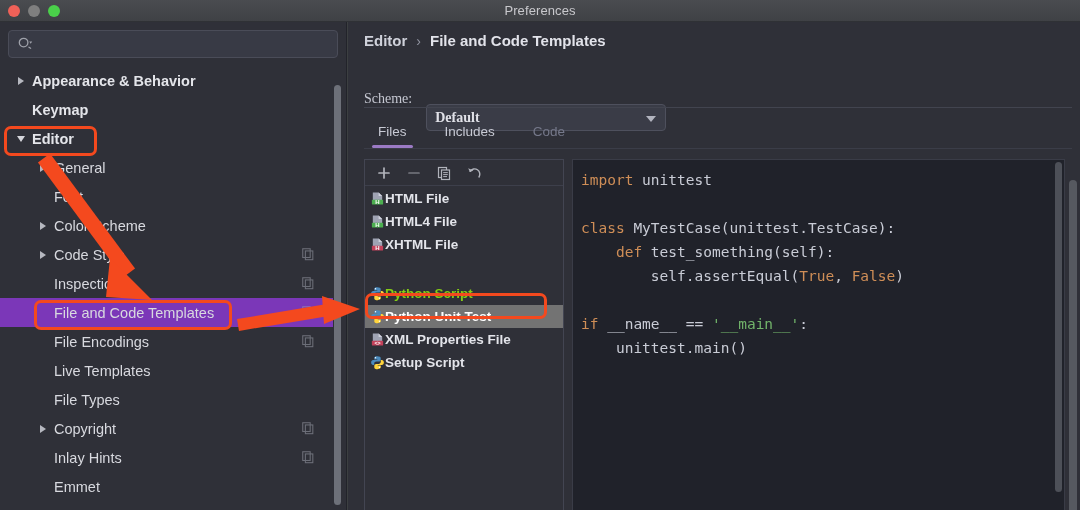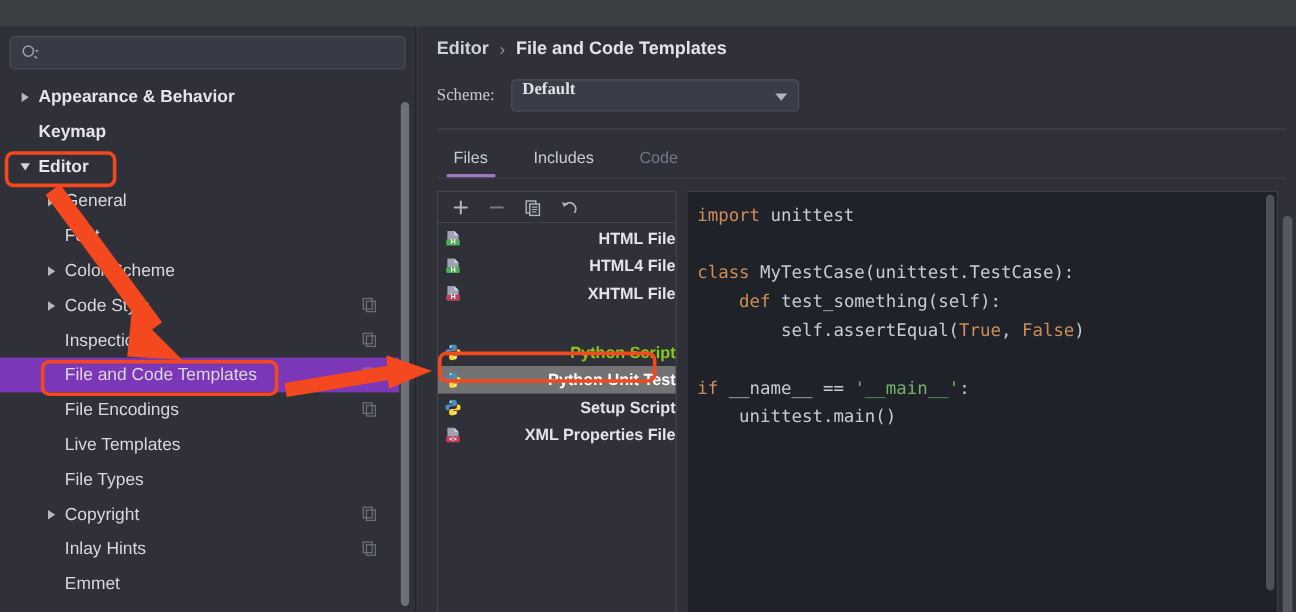--- a/index.html
+++ b/index.html
@@ -91,22 +91,23 @@
     display: flex; align-items: center; gap: 9px;
   }
   .bc-sep { color: #9093a0; font-weight: normal; font-size: 14px; }
   .bc-cur { color: #e2e3ea; }
 
   .scheme-row { position: absolute; left: 16px; top: 44px; display: flex; align-items: center; font-family: Liberation Serif, serif; }
   .scheme-label { font-size: 14px; color: #c6c8d2; margin-right: 14px; }
   .scheme-sel {
     width: 240px; height: 27px; background: #3a3c47;
     border: 1px solid #4e505d; border-radius: 4px;
-    display: flex; align-items: flex-start; padding: 0 8px;
+    display: flex; align-items: center; padding: 0 8px;
     position: relative;
+    margin-top: 38px;
   }
   .scheme-val { font-size: 14px; font-weight: bold; color: #e0e1e8; }
   .caret { position: absolute; right: 9px; top: 11px;
     width: 0; height: 0; border-top: 6px solid #b2b4bf; border-left: 5px solid transparent; border-right: 5px solid transparent; }
 
   .rule { position: absolute; left: 16px; top: 85px; width: 708px; height: 1px; background: #42444f; }
 
   .tabs { position: absolute; left: 24px; top: 98px; display: flex; gap: 26px; }
   .tab { font-size: 13.5px; color: #c8cad4; padding: 4px 6px 9px 6px; position: relative; }
   .tab.dim { color: #75788a; }
@@ -123,21 +124,21 @@
   }
   .list-toolbar {
     height: 26px; display: flex; align-items: center; gap: 14px; padding-left: 11px;
     border-bottom: 1px solid #3d3f4b;
   }
   .tb-ico { width: 16px; height: 16px; opacity: .82; }
   .tb-ico.dim { opacity: .45; }
   .tpl-list { padding-top: 1px; }
   .tpl-row {
     height: 23px; display: flex; align-items: center; gap: 0; padding-left: 5px;
-    font-size: 13.5px; font-weight: bold; color: #e3e4ea; white-space: nowrap; justify-content: space-between;
+    font-size: 13.5px; font-weight: bold; color: #e3e4ea; white-space: nowrap;
   }
   .tpl-row.blue { color: #84cc16; margin-top: 26px; }
   .tpl-row.sel { background: #737373; color: #ffffff; }
   .tpl-ico { width: 15px; height: 15px; flex: 0 0 auto; }
 
   
   .code-panel {
     position: absolute; left: 224px; top: 137px; width: 493px; height: 373px;
     background: #20222a; border: 1px solid #3a3c47;
     overflow: hidden;
@@ -169,20 +170,28 @@
   #box-editor  { left: 4px;  top: 126px; width: 93px;  height: 30px; }
   #box-fct     { left: 34px; top: 300px; width: 198px; height: 30px; }
   #box-put     { left: 365px;top: 293px; width: 182px; height: 26px; }
   .anno-svg { position: absolute; left: 0; top: 0; width: 1080px; height: 510px; }
 </style>
 </head>
 <body>
 
 <div id="app">
 
+  <div class="titlebar">
+    <div class="tl-dots">
+      <div class="dot red"></div>
+      <div class="dot yellow"></div>
+      <div class="dot green"></div>
+    </div>
+    <div class="title-text">Preferences</div>
+  </div>
 
   <div class="sidebar">
 
     <div class="search-wrap">
       <div class="search-box">
         <span class="search-ico">
           <svg viewBox="0 0 16 16" width="16" height="16">
             <circle cx="6.6" cy="6.6" r="4.3" fill="none" stroke="#c2c4cc" stroke-width="1.3"></circle>
             <path d="M12 11.2 L13.6 12.2" stroke="#c2c4cc" stroke-width="1.3" stroke-linecap="round"></path>
             <path d="M12.2 5.6 l3 0 l-1.5 2.2 z" fill="#c2c4cc"></path>
@@ -404,35 +413,35 @@
             <span class="tpl-ico"><svg viewBox="0 0 16 16" width="15" height="15">
                 <path d="M7.6 1.2c-2 0-3.1.7-3.1 2v1.6h3.3v.6H3.4c-1.3 0-2.2 1-2.2 2.6s.9 2.6 2.2 2.6h1.1V9.1c0-1.3 1-2.2 2.3-2.2h2.6c1.1 0 2-.8 2-1.9V3.2c0-1.2-1.1-2-3.8-2z" fill="#4b8bbe"></path>
                 <circle cx="5.9" cy="3" r=".75" fill="#ffffff"></circle>
                 <path d="M8.4 14.8c2 0 3.1-.7 3.1-2v-1.6H8.2v-.6h4.4c1.3 0 2.2-1 2.2-2.6s-.9-2.6-2.2-2.6h-1.1v1.9c0 1.3-1 2.2-2.3 2.2H6.6c-1.1 0-2 .8-2 1.9v1.8c0 1.2 1.1 2 3.8 2z" fill="#ffd43b"></path>
                 <circle cx="10.1" cy="13" r=".75" fill="#ffffff"></circle>
               </svg></span>
             <span>Python Unit Test</span>
           </div>
           <div class="tpl-row">
             <span class="tpl-ico"><svg viewBox="0 0 16 16" width="15" height="15">
+                <path d="M3 1.5h6.2L13 5.3v4.2H3z" fill="#9fa3b3"></path>
+                <path d="M9.2 1.5 L13 5.3 H9.2z" fill="#cfd2dd"></path>
+                <rect x="2" y="9.2" width="12" height="5.3" rx="1" fill="#c2415a"></rect>
+                <text x="8" y="13.4" font-size="5.6" font-family="Liberation Sans,sans-serif" font-weight="bold" fill="#ffffff" text-anchor="middle">&lt;&gt;</text>
+              </svg></span>
+            <span>XML Properties File</span>
+          </div>
+          <div class="tpl-row">
+            <span class="tpl-ico"><svg viewBox="0 0 16 16" width="15" height="15">
                 <path d="M7.6 1.2c-2 0-3.1.7-3.1 2v1.6h3.3v.6H3.4c-1.3 0-2.2 1-2.2 2.6s.9 2.6 2.2 2.6h1.1V9.1c0-1.3 1-2.2 2.3-2.2h2.6c1.1 0 2-.8 2-1.9V3.2c0-1.2-1.1-2-3.8-2z" fill="#4b8bbe"></path>
                 <circle cx="5.9" cy="3" r=".75" fill="#ffffff"></circle>
                 <path d="M8.4 14.8c2 0 3.1-.7 3.1-2v-1.6H8.2v-.6h4.4c1.3 0 2.2-1 2.2-2.6s-.9-2.6-2.2-2.6h-1.1v1.9c0 1.3-1 2.2-2.3 2.2H6.6c-1.1 0-2 .8-2 1.9v1.8c0 1.2 1.1 2 3.8 2z" fill="#ffd43b"></path>
                 <circle cx="10.1" cy="13" r=".75" fill="#ffffff"></circle>
               </svg></span>
             <span>Setup Script</span>
-          </div>
-          <div class="tpl-row">
-            <span class="tpl-ico"><svg viewBox="0 0 16 16" width="15" height="15">
-                <path d="M3 1.5h6.2L13 5.3v4.2H3z" fill="#9fa3b3"></path>
-                <path d="M9.2 1.5 L13 5.3 H9.2z" fill="#cfd2dd"></path>
-                <rect x="2" y="9.2" width="12" height="5.3" rx="1" fill="#c2415a"></rect>
-                <text x="8" y="13.4" font-size="5.6" font-family="Liberation Sans,sans-serif" font-weight="bold" fill="#ffffff" text-anchor="middle">&lt;&gt;</text>
-              </svg></span>
-            <span>XML Properties File</span>
           </div>
         </div>
     </div>
 
     <div class="code-panel">
       <pre class="code" id="code-block"><span class="kw">import</span><span class="pln"> unittest</span>
 <span class="pln"></span>
 <span class="kw">class</span><span class="pln"> MyTestCase(unittest.TestCase):</span>
 <span class="pln">    </span><span class="kw">def</span><span class="pln"> test_something(self):</span>
 <span class="pln">        self.assertEqual(</span><span class="kw">True</span><span class="pln">, </span><span class="kw">False</span><span class="pln">)</span>

